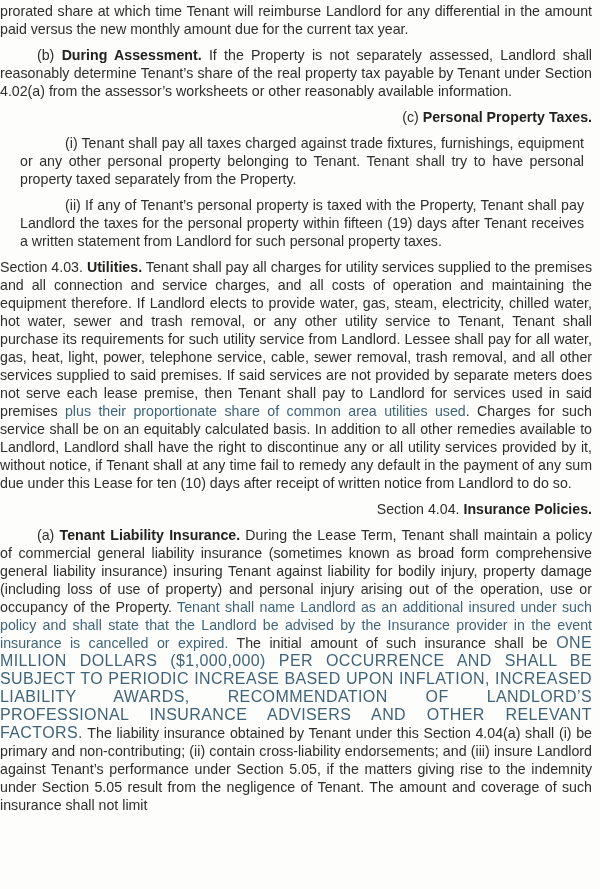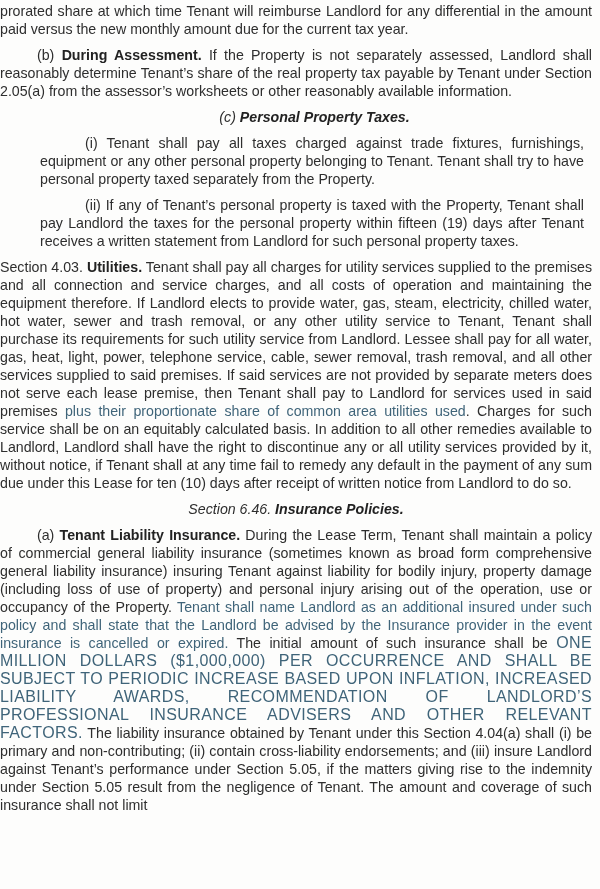--- a/index.html
+++ b/index.html
@@ -25,36 +25,36 @@
     text-align: justify;
   }
   .doc p {
     margin: 0 0 8px 0;
   }
   
   p.cont { text-indent: 0; }
   
   p.ind1 { text-indent: 37px; }
   
-  p.ind2 { margin-left: 40px; margin-right: 8px; text-indent: 45px; }
+  p.ind2 { margin-left: 20px; margin-right: 8px; text-indent: 45px; }
   
   p.flush { text-indent: 0; }
   
-  p.noj { text-align: center; font-style: italic; }
+  p.noj { text-align: right; }
 
   .run-n { font-weight: normal; color: #2e2e2e; }
   .run-b { font-weight: bold; color: #222222; }
   .run-t { font-weight: normal; color: #3f6479; }
   .run-tc { font-weight: normal; color: #3f6479; font-size: 16px; letter-spacing: 0.4px; }
 </style>
 </head>
 <body>
 
 <div class="doc">
   <p class="cont"><span class="run-n">prorated share at which time Tenant will reimburse Landlord for any differential in the amount paid versus the new monthly amount due for the current tax year.</span></p>
-  <p class="ind1"><span class="run-n">(b) </span><span class="run-b">During Assessment.</span><span class="run-n">  If the Property is not separately assessed, Landlord shall reasonably determine Tenant’s share of the real property tax payable by Tenant under Section 2.05(a) from the assessor’s worksheets or other reasonably available information.</span></p>
+  <p class="ind1"><span class="run-n">(b) </span><span class="run-b">During Assessment.</span><span class="run-n">  If the Property is not separately assessed, Landlord shall reasonably determine Tenant’s share of the real property tax payable by Tenant under Section 4.02(a) from the assessor’s worksheets or other reasonably available information.</span></p>
   <p class="ind1 noj"><span class="run-n">(c) </span><span class="run-b">Personal Property Taxes.</span></p>
   <p class="ind2"><span class="run-n">(i) Tenant shall pay all taxes charged against trade fixtures, furnishings, equipment or any other personal property belonging to Tenant.  Tenant shall try to have personal property taxed separately from the Property.</span></p>
   <p class="ind2"><span class="run-n">(ii) If any of Tenant’s personal property is taxed with the Property, Tenant shall pay Landlord the taxes for the personal property within fifteen (19) days after Tenant receives a written statement from Landlord for such personal property taxes.</span></p>
   <p class="flush"><span class="run-n">Section 4.03.  </span><span class="run-b">Utilities.</span><span class="run-n">  Tenant shall pay all charges for utility services supplied to the premises and all connection and service charges, and all costs of operation and maintaining the equipment therefore.  If Landlord elects to provide water, gas, steam, electricity, chilled water, hot water, sewer and trash removal, or any other utility service to Tenant, Tenant shall purchase its requirements for such utility service from Landlord. Lessee shall pay for all water, gas, heat, light, power, telephone service, cable, sewer removal, trash removal, and all other services supplied to said premises.  If said services are not provided by separate meters does not serve each lease premise, then Tenant shall pay to Landlord for services used in said premises </span><span class="run-t">plus their proportionate share of common area utilities used</span><span class="run-n">.  Charges for such service shall be on an equitably calculated basis.  In addition to all other remedies available to Landlord, Landlord shall have the right to discontinue any or all utility services provided by it, without notice, if Tenant shall at any time fail to remedy any default in the payment of any sum due under this Lease for ten (10) days after receipt of written notice from Landlord to do so.</span></p>
-  <p class="flush noj"><span class="run-n">Section 6.46.  </span><span class="run-b">Insurance Policies.</span></p>
+  <p class="flush noj"><span class="run-n">Section 4.04.  </span><span class="run-b">Insurance Policies.</span></p>
   <p class="ind1"><span class="run-n">(a) </span><span class="run-b">Tenant Liability Insurance.</span><span class="run-n"> During the Lease Term, Tenant shall maintain a policy of commercial general liability insurance (sometimes known as broad form comprehensive general liability insurance) insuring Tenant against liability for bodily injury, property damage (including loss of use of property) and personal injury arising out of the operation, use or occupancy of the Property.  </span><span class="run-t">Tenant shall name Landlord as an additional insured under such policy and shall state that the Landlord be advised by the Insurance provider in the event insurance is cancelled or expired.</span><span class="run-n">  The initial amount of such insurance shall be </span><span class="run-tc">ONE MILLION DOLLARS ($1,000,000) PER OCCURRENCE AND SHALL BE SUBJECT TO PERIODIC INCREASE BASED UPON INFLATION, INCREASED LIABILITY AWARDS, RECOMMENDATION OF LANDLORD’S PROFESSIONAL INSURANCE ADVISERS AND OTHER RELEVANT FACTORS.</span><span class="run-n"> The liability insurance obtained by Tenant under this Section 4.04(a) shall (i) be primary and non-contributing; (ii) contain cross-liability endorsements; and (iii) insure Landlord against Tenant’s performance under Section 5.05, if the matters giving rise to the indemnity under Section 5.05 result from the negligence of Tenant.  The amount and coverage of such insurance shall not limit</span></p>
 </div>
 
 </body></html>

